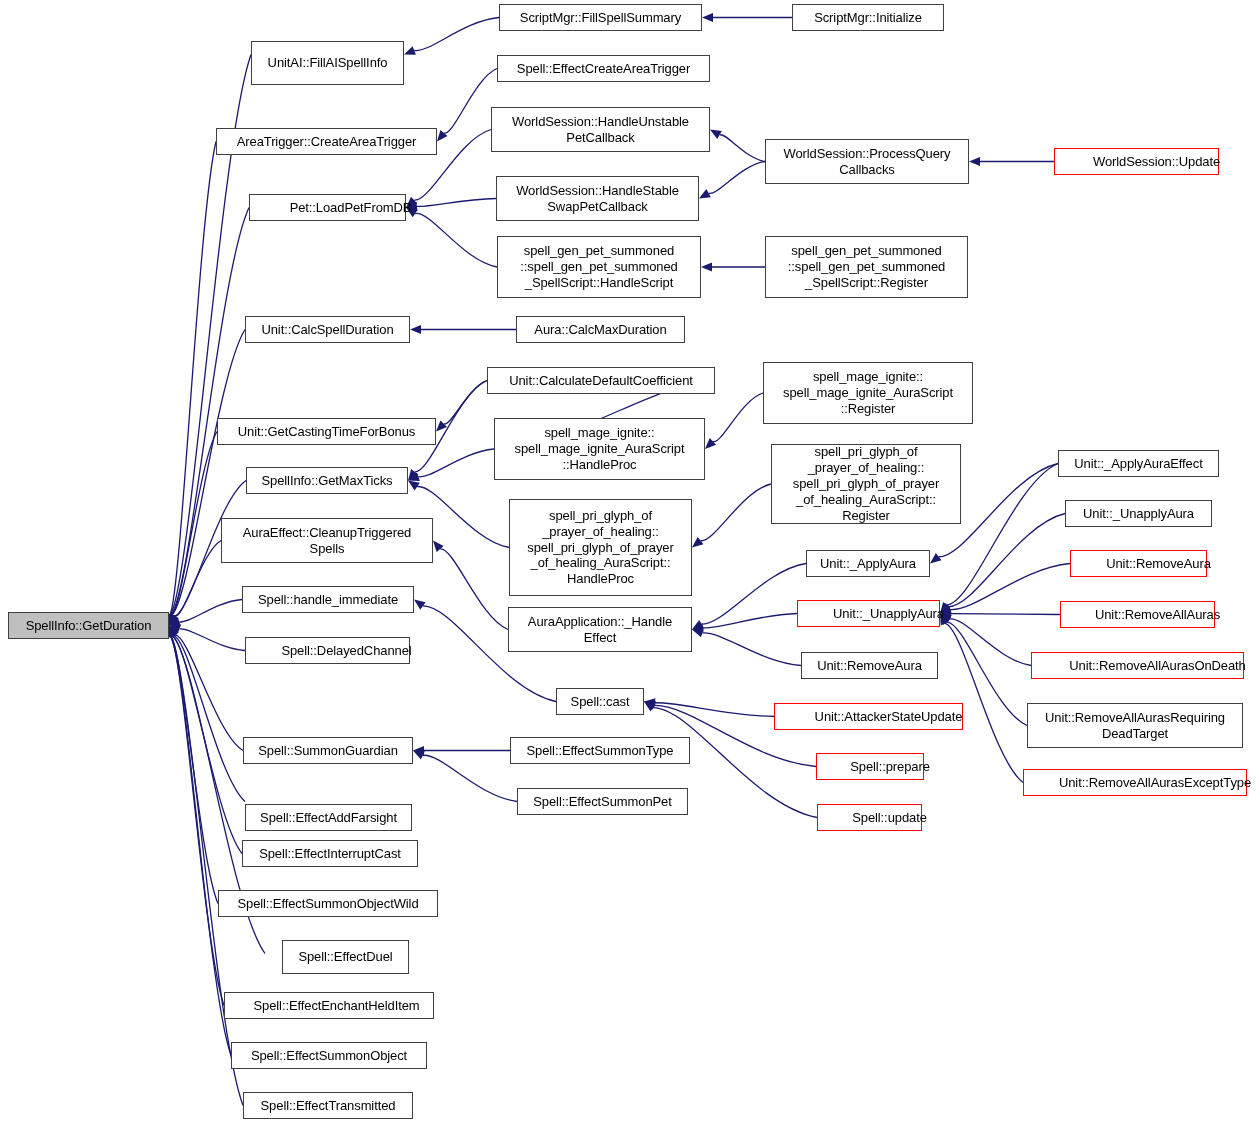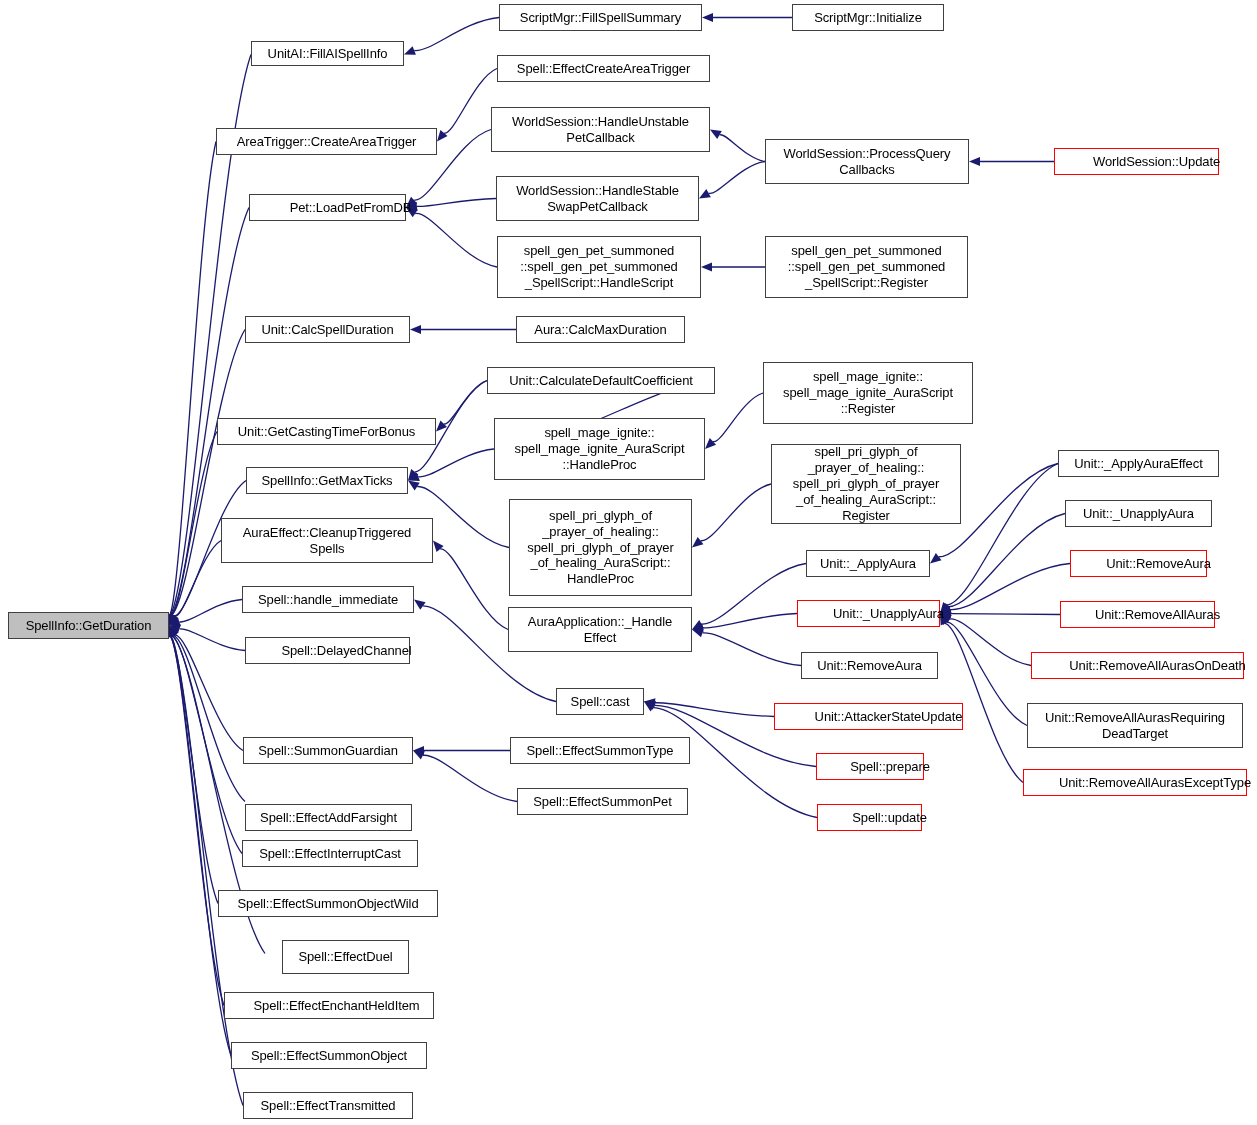--- a/index.html
+++ b/index.html
@@ -135,21 +135,21 @@
       <polygon points="169,625.5 176.5046783582159,634.7649772120457 167.6750942137398,637.3492457421363" class="arrowhead"></polygon>
       <path d="M 224 1005.5 C 203.1 945.65, 184.4 656.28, 170.57568647206003 636.3865610796876" class="edge"></path>
       <polygon points="169,625.5 175.12824837811118,635.727637645917 166.02312456600887,637.0454845134582" class="arrowhead"></polygon>
       <path d="M 231 1055.5 C 207.44 987.775, 186.36 660.33, 170.5698125519663 636.387409634605" class="edge"></path>
       <polygon points="169,625.5 175.12272930825566,635.7309425674191 166.01689579567693,637.0438767017909" class="arrowhead"></polygon>
       <path d="M 243 1105.5 C 214.88 1029.9, 189.72 664.38, 170.67603285469005 636.3715644628544" class="edge"></path>
       <polygon points="169,625.5 175.22232344824735,635.6706779963476 166.12974226113275,637.0724509293611" class="arrowhead"></polygon>
     </svg>
   <div id="node-layer">
       <div class="node-box root" style="left: 8px; top: 612px; width: 161px; height: 27px;"><span>SpellInfo::GetDuration</span></div>
-      <div class="node-box" style="left: 251px; top: 41px; width: 153px; height: 25px; text-align: center;"><span>UnitAI::FillAISpellInfo</span></div>
+      <div class="node-box" style="left: 251px; top: 41px; width: 153px; height: 44px; text-align: center;"><span>UnitAI::FillAISpellInfo</span></div>
       <div class="node-box" style="left: 499px; top: 4px; width: 203px; height: 27px;"><span>ScriptMgr::FillSpellSummary</span></div>
       <div class="node-box" style="left: 792px; top: 4px; width: 152px; height: 27px;"><span>ScriptMgr::Initialize</span></div>
       <div class="node-box" style="left: 216px; top: 128px; width: 221px; height: 27px;"><span>AreaTrigger::CreateAreaTrigger</span></div>
       <div class="node-box" style="left: 497px; top: 55px; width: 213px; height: 27px;"><span>Spell::EffectCreateAreaTrigger</span></div>
       <div class="node-box" style="left: 249px; top: 194px; width: 157px; height: 27px; padding-left: 46px;"><span>Pet::LoadPetFromDB</span></div>
       <div class="node-box" style="left: 491px; top: 107px; width: 219px; height: 45px;"><span>WorldSession::HandleUnstable
 PetCallback</span></div>
       <div class="node-box" style="left: 496px; top: 176px; width: 203px; height: 45px;"><span>WorldSession::HandleStable
 SwapPetCallback</span></div>
       <div class="node-box" style="left: 497px; top: 236px; width: 204px; height: 62px;"><span>spell_gen_pet_summoned

